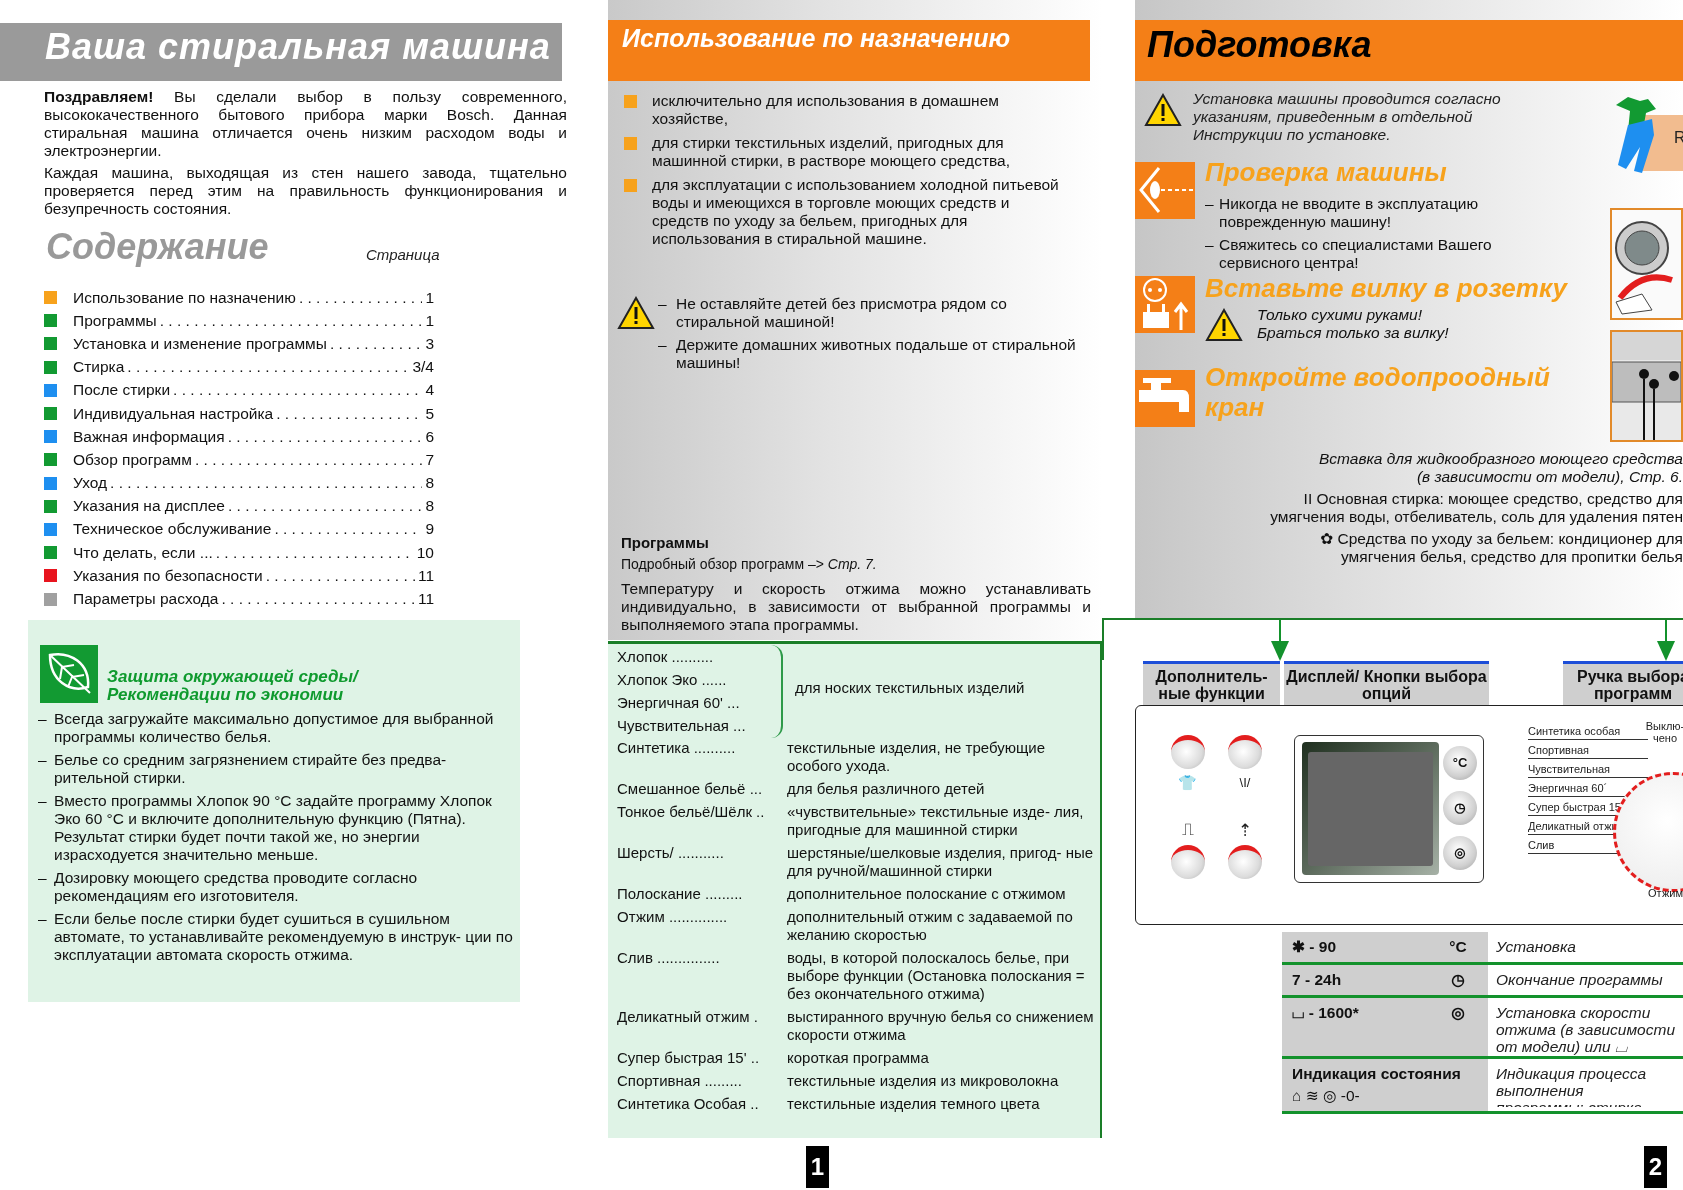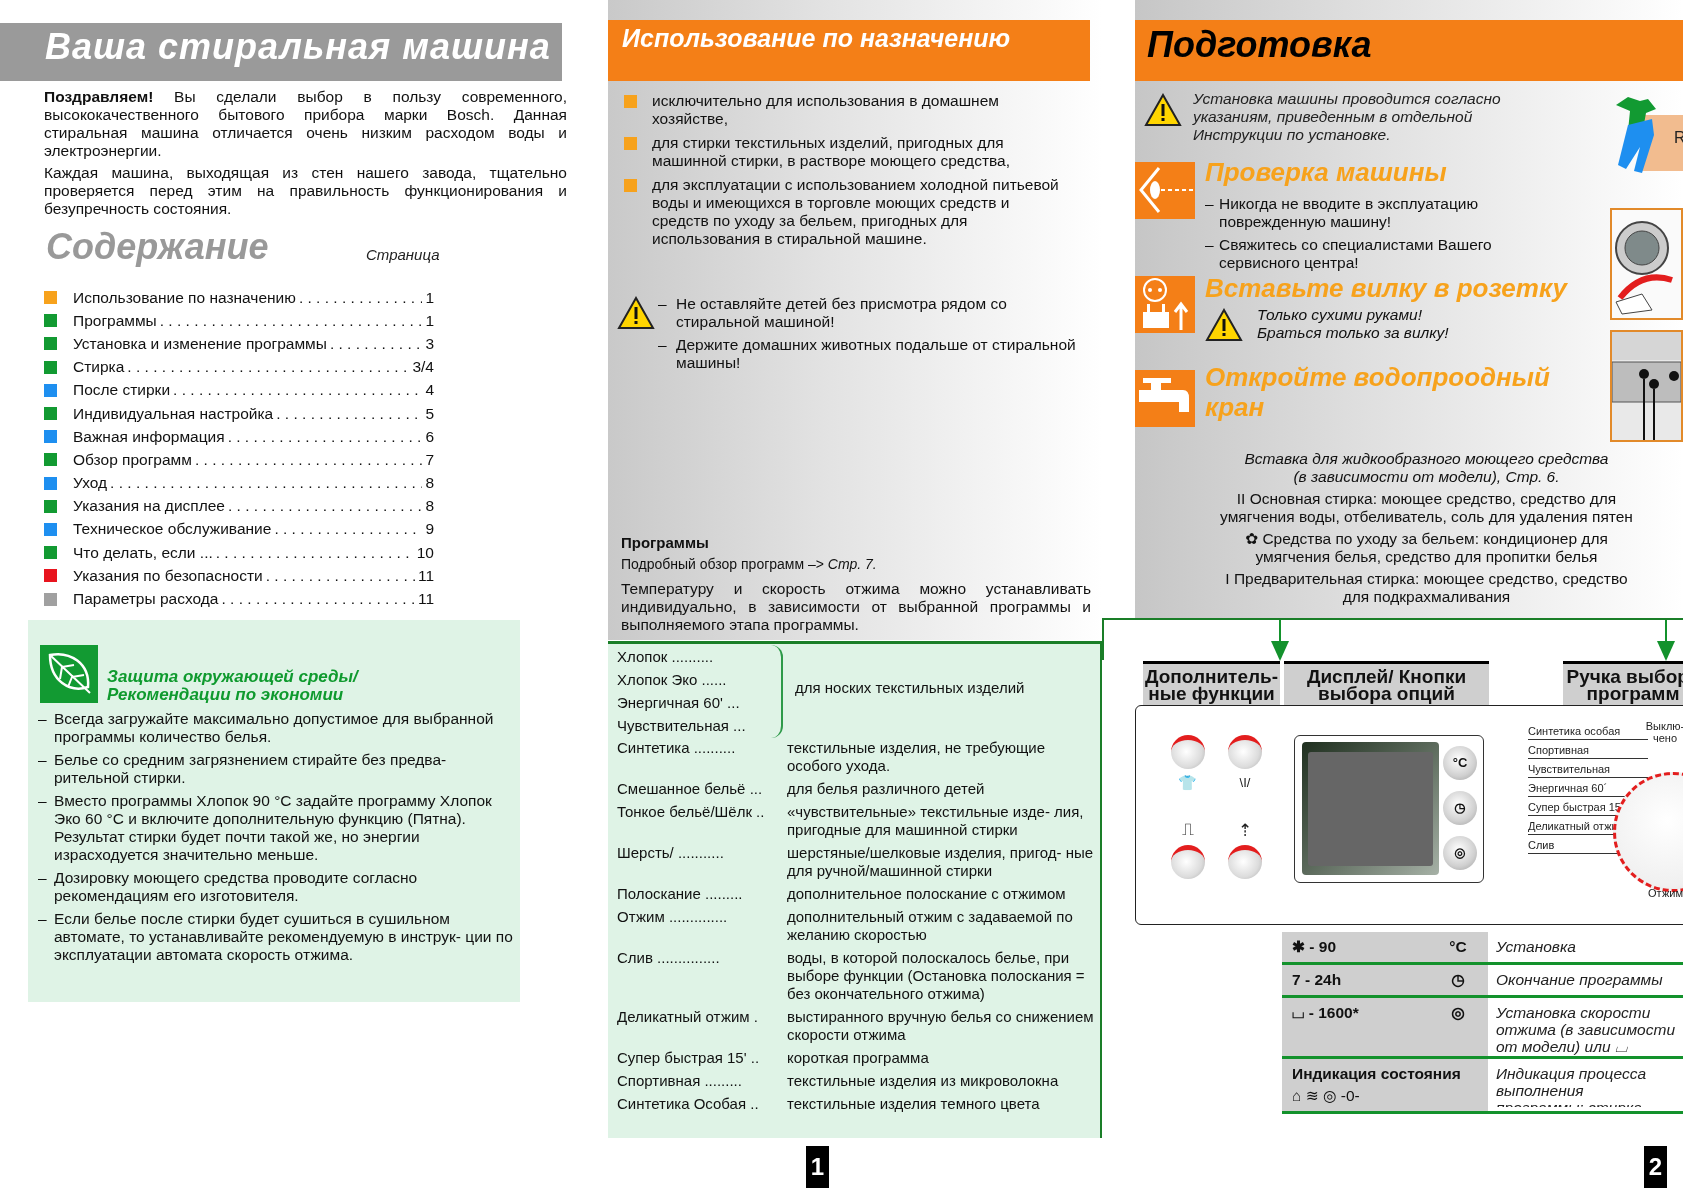--- a/index.html
+++ b/index.html
@@ -68,30 +68,30 @@
   .p2-h { position: absolute; font-size: 26px; font-weight: bold; font-style: italic; color: #f7a21c; white-space: nowrap; line-height: 30px; }
   #check-title { left: 1205px; top: 157px; }
   #check-list { left: 1205px; top: 195px; width: 360px; font-size: 15.5px; line-height: 18px; }
   #check-list li { list-style: none; position: relative; padding-left: 14px; margin-bottom: 5px; }
   #check-list li::before { content: "–"; position: absolute; left: 0; }
   #plug-title { left: 1205px; top: 273px; }
   #plug-warn-icon { left: 1205px; top: 308px; width: 38px; height: 34px; }
   #plug-note { left: 1257px; top: 306px; font-size: 15.5px; font-style: italic; line-height: 18px; }
   #tap-title { left: 1205px; top: 362px; }
   #legend-lines { left: 1170px; top: 450px; width: 513px; font-size: 15.5px; line-height: 18px; text-align: right; }
-  #legend-lines .ln { margin-bottom: 4px; text-align: center; }
+  #legend-lines .ln { margin-bottom: 4px; }
   #legend-lines i { font-style: italic; }
   #img-clothes { left: 1612px; top: 95px; width: 71px; height: 82px; }
   #img-washer1 { left: 1610px; top: 208px; width: 73px; height: 112px; border: 2px solid #e28a2a; background: #fafafa; }
   #img-washer2 { left: 1610px; top: 330px; width: 73px; height: 112px; border: 2px solid #e28a2a; background: #e9e9e9; }
 
   #panel-frame { left: 1102px; top: 618px; width: 581px; height: 42px; border-left: 2px solid #1a7e28; border-top: 2px solid #1a7e28; }
   .arrow-down { position: absolute; width: 0; height: 0; border-left: 9px solid transparent; border-right: 9px solid transparent; border-top: 20px solid #13922c; }
   .arrow-stem { position: absolute; width: 2px; background: #13922c; }
-  .panel-head { position: absolute; background: #cfcfcf; border-top: 3px solid #000000; font-size: 19px; font-weight: bold; text-align: center; line-height: 17px; padding-top: 4px; }
+  .panel-head { position: absolute; background: #cfcfcf; border-top: 3px solid #1d4ed8; font-size: 16px; font-weight: bold; text-align: center; line-height: 17px; padding-top: 4px; }
   #head-extra { left: 1143px; top: 661px; width: 137px; height: 45px; }
   #head-display { left: 1284px; top: 661px; width: 205px; height: 51px; }
   #head-knob { left: 1563px; top: 661px; width: 140px; height: 45px; }
   #panel { left: 1135px; top: 705px; width: 560px; height: 220px; border: 1px solid #222; border-radius: 6px; background: #fff; }
   .btn-round { position: absolute; width: 34px; height: 34px; border-radius: 50%; background: radial-gradient(circle at 45% 40%, #ffffff 0%, #dcdcdc 60%, #a9a9a9 100%); border-top: 5px solid #e31e1e; }
   .btn-sym { position: absolute; font-size: 17px; color: #222; text-align: center; width: 34px; }
   #display-frame { left: 1294px; top: 735px; width: 190px; height: 148px; border: 1px solid #333; border-radius: 6px; background: #fff; }
   #display-screen { left: 1302px; top: 742px; width: 137px; height: 133px; background: linear-gradient(135deg, #203020 0%, #5c6a5c 50%, #a6b1a6 100%); border-radius: 4px; }
   #display-inner { left: 1308px; top: 752px; width: 125px; height: 114px; background: #666; border-radius: 3px; }
   .opt-btn { position: absolute; width: 34px; height: 34px; border-radius: 50%; background: radial-gradient(circle at 45% 40%, #ffffff 0%, #d0d0d0 60%, #9c9c9c 100%); font-size: 13px; font-weight: bold; text-align: center; line-height: 34px; color: #111; }
@@ -393,21 +393,20 @@
       <circle cx="62" cy="44" r="5" fill="#111"></circle>
       <line x1="32" y1="47" x2="32" y2="108" stroke="#111" stroke-width="2"></line>
       <line x1="42" y1="57" x2="42" y2="108" stroke="#111" stroke-width="2"></line>
     </svg>
 </div>
 
 <div id="legend-lines" class="abs">
   <div class="ln"><i>Вставка для жидкообразного моющего средства</i><br><i>(в зависимости от модели), Стр. 6.</i></div>
   <div class="ln"><span>II Основная стирка: моющее средство, средство для</span><br><span>умягчения воды, отбеливатель, соль для удаления пятен</span></div>
   <div class="ln"><span>✿ Средства по уходу за бельем: кондиционер для</span><br><span>умягчения белья, средство для пропитки белья</span></div>
-  <div class="ln"><span>I Предварительная стирка: моющее средство, средство</span><br><span>для подкрахмаливания</span></div>
 </div>
 
 <div id="panel-frame" class="abs"></div>
 <div class="arrow-stem" style="left:1279px; top:620px; height:22px;"></div>
 <div class="arrow-down" style="left:1271px; top:641px;"></div>
 <div class="arrow-stem" style="left:1665px; top:620px; height:22px;"></div>
 <div class="arrow-down" style="left:1657px; top:641px;"></div>
 <div id="head-extra" class="panel-head">Дополнитель- ные функции</div>
 <div id="head-display" class="panel-head">Дисплей/ Кнопки выбора опций</div>
 <div id="head-knob" class="panel-head">Ручка выбора программ</div>

